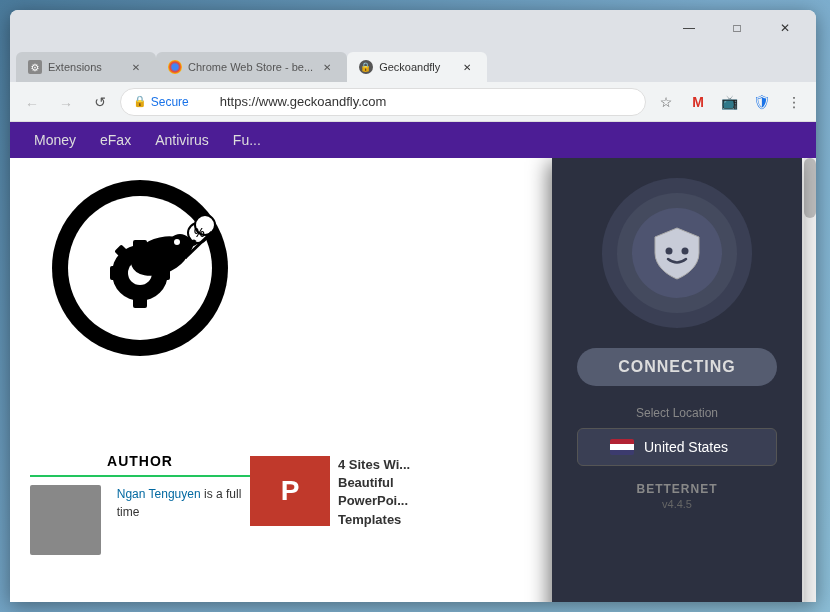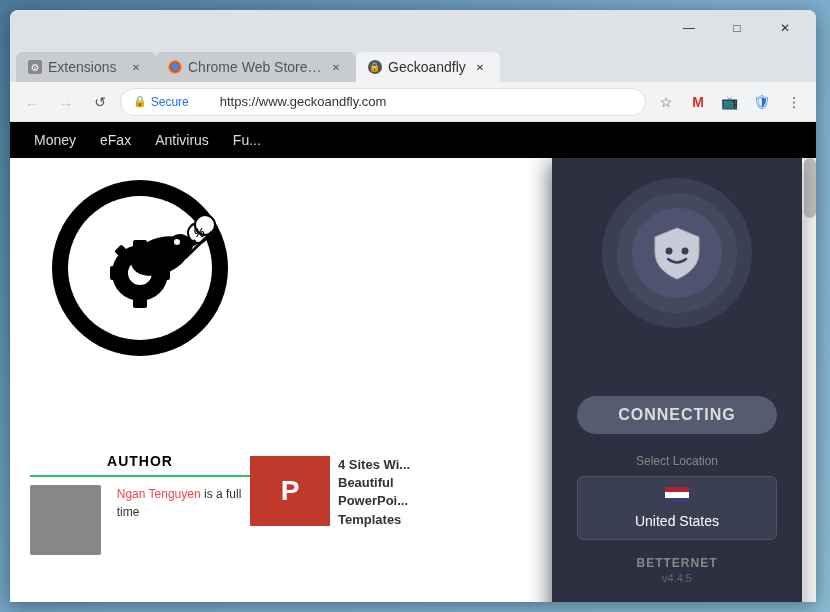--- a/index.html
+++ b/index.html
@@ -98,21 +98,21 @@
       background: #ccc;
       border-radius: 2px;
       flex-shrink: 0;
     }
 
     .tab-title {
       flex: 1;
       overflow: hidden;
       text-overflow: ellipsis;
       white-space: nowrap;
-      font-size: 14px;
+      font-size: 11px;
     }
 
     .tab-close {
       width: 16px;
       height: 16px;
       border-radius: 50%;
       display: flex;
       align-items: center;
       justify-content: center;
       font-size: 10px;
@@ -189,21 +189,21 @@
       align-items: center;
       justify-content: center;
       cursor: pointer;
       font-size: 14px;
       color: #555;
     }
 
     
     .nav-menu {
       height: 36px;
-      background: #000000;
+      background: #4c1d95;
       display: flex;
       align-items: center;
       padding: 8px 16px;
       gap: 8px;
     }
 
     .nav-item {
       color: #ddd;
       font-size: 14px;
       padding: 6px 8px;
@@ -279,21 +279,21 @@
       margin-right: 8px;
     }
 
     .author-text {
       font-size: 12px;
       color: #333;
       line-height: 1.5;
     }
 
     .author-link {
-      color: #ef4444;
+      color: #0369a1;
       font-size: 12px;
     }
 
     
     .article-preview {
       position: absolute;
       top: 0;
       left: 240px;
       width: 250px;
       height: 290px;
@@ -445,41 +445,39 @@
       border: none;
       border-radius: 20px;
       padding: 10px 30px;
       font-size: 16px;
       font-weight: bold;
       letter-spacing: 1px;
       cursor: pointer;
       margin-bottom: 20px;
       width: 200px;
       text-align: center;
-      margin-top: 48px;
     }
 
     .select-location-label {
       color: #888;
       font-size: 12px;
       margin-bottom: 8px;
     }
 
     .location-btn {
       background: #3a3f54;
       border: 1px solid #555;
       border-radius: 6px;
       padding: 10px 32px;
       width: 200px;
       display: flex;
       align-items: center;
       gap: 10px;
       cursor: pointer;
       margin-bottom: 16px;
-      flex-direction: column;
     }
 
     .flag-icon {
       width: 24px;
       height: 16px;
       background: linear-gradient(#b22234 33%, white 33%, white 66%, #3c3b6e 66%);
       border-radius: 2px;
       flex-shrink: 0;
     }
 

